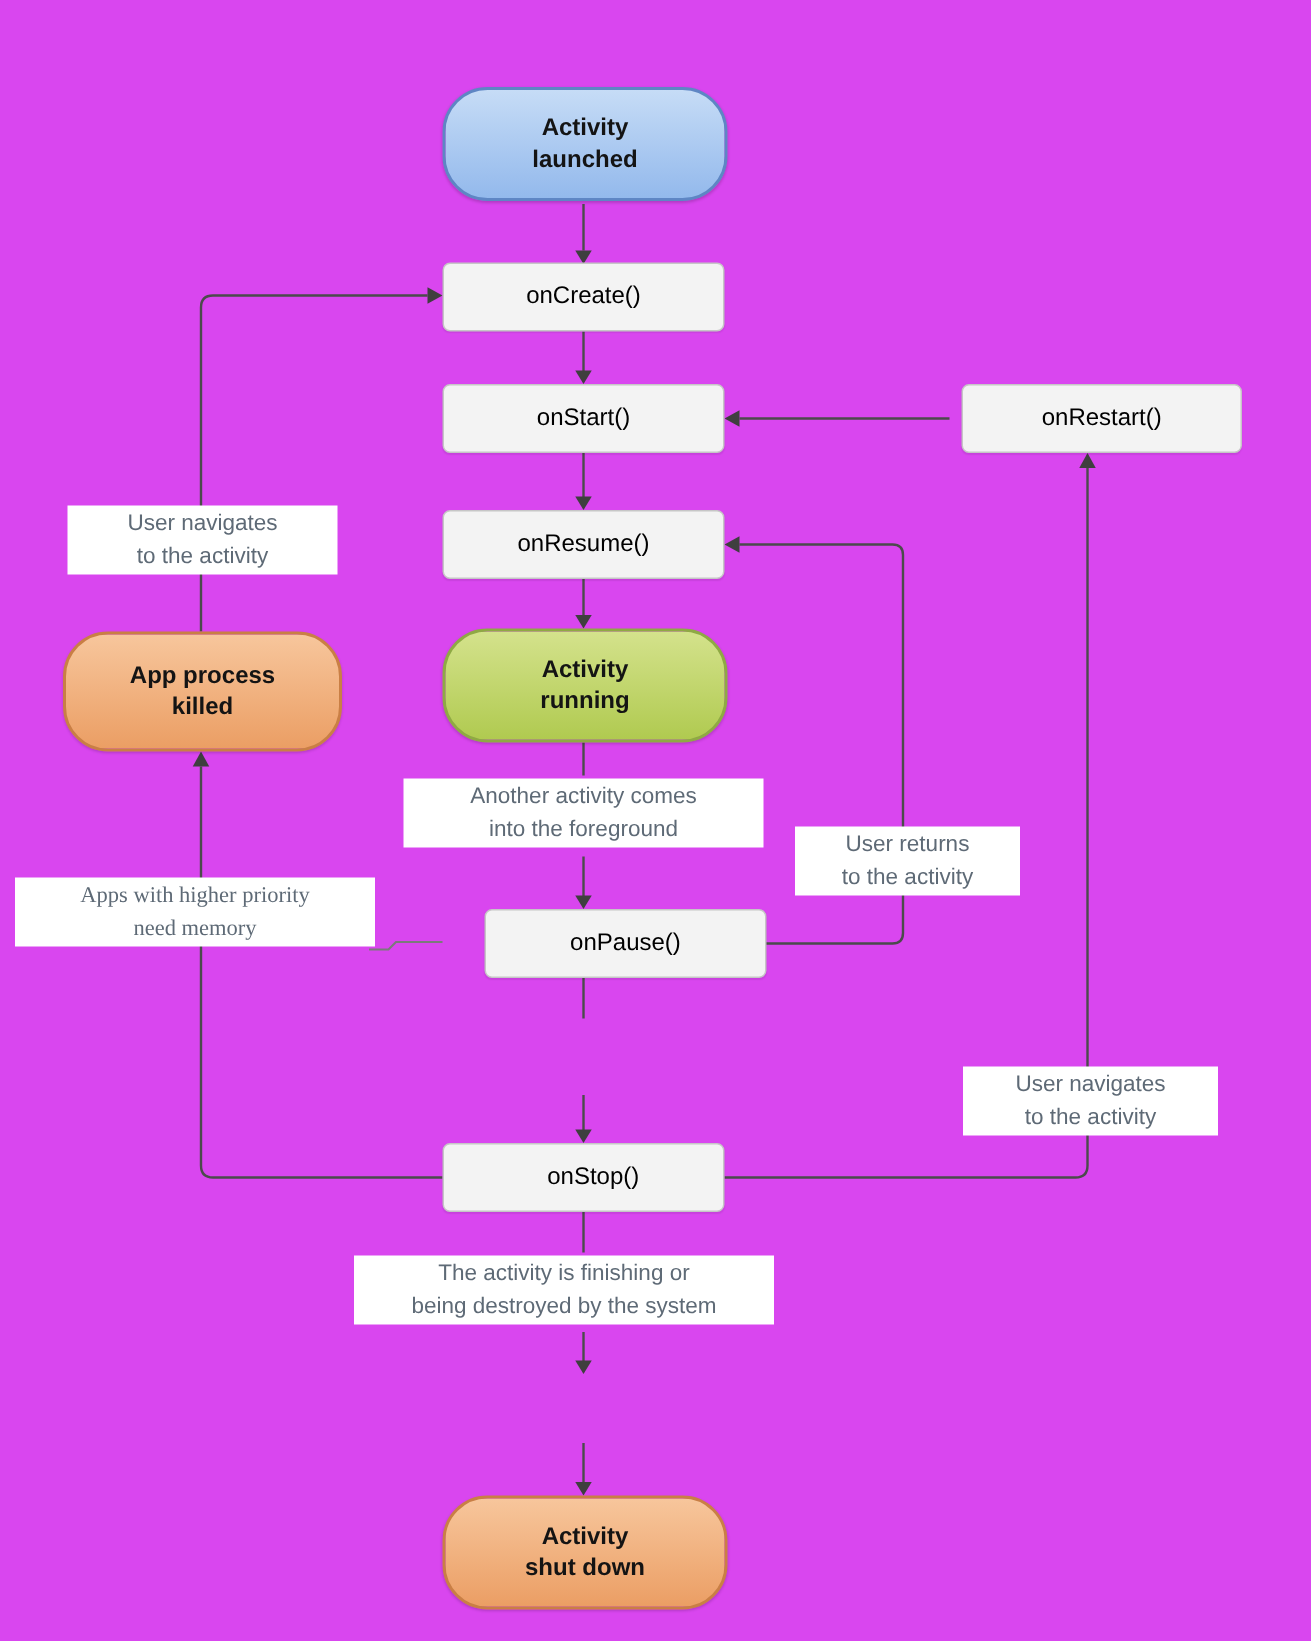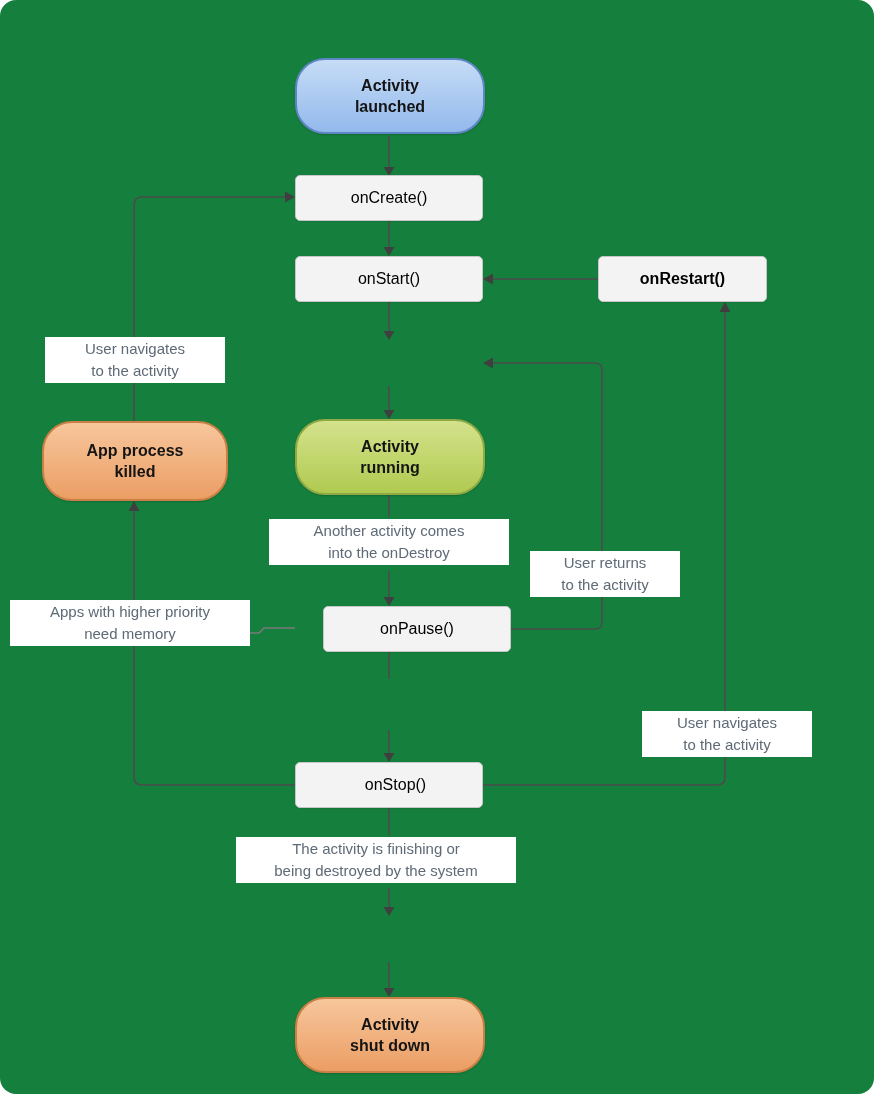--- a/index.html
+++ b/index.html
@@ -1,23 +1,22 @@
 <!DOCTYPE html>
 <html style="--launched-top: #c6dcf6; --launched-bottom: #93b9ec; --launched-border: #5e86c4; --running-top: #d4e28c; --running-bottom: #b0ca50; --running-border: #8fa944; --killed-top: #f7c69c; --killed-bottom: #eb9e64; --killed-border: #c97f45; --box-fill: #f3f3f3; --box-border: #c6c6c6; --connector: #4b4b4b; --note-text: #5e6a76;"><head>
 <meta charset="utf-8">
 <style>
   html, body { margin: 0; padding: 0; background: #ffffff; }
   .stage {
     position: relative;
     width: 874px;
     height: 1094px;
-    background: #15803d;
+    background: #d946ef;
     font-family: "Liberation Sans", sans-serif;
     overflow: hidden;
-    border-radius: 16px;
   }
   .connectors {
     position: absolute;
     left: 0; top: 0;
     width: 874px; height: 1094px;
     pointer-events: none;
   }
   .node {
     position: absolute;
     display: flex;
@@ -129,38 +128,39 @@
   <div class="node pill pill-killed" style="left:42px; top:421px; width:186px; height:80px;">App process
 killed</div>
 
   <div class="node pill pill-killed" style="left:295px; top:997px;">Activity
 shut down</div>
 
   <div class="node stagebox" style="left:295px; top:256px;">onStart()</div>
 
   <div class="node stagebox" style="left:295px; top:175px;">onCreate()</div>
 
-  <div class="node stagebox" style="left:598px; top:256px; width:169px;font-weight:bold;">onRestart()</div>
+  <div class="node stagebox" style="left:641px; top:256px; width:187px;">onRestart()</div>
 
+  <div class="node stagebox" style="left:295px; top:340px;">onResume()</div>
 
   <div class="node stagebox" style="left:295px; top:606px;margin-left:28px;">onPause()</div>
 
   <div class="node stagebox" style="left:295px; top:762px;padding-left:13px;">onStop()</div>
 
 
   <div class="note" style="left:45px; top:337px; width:180px;">User navigates
 to the activity</div>
 
   <div class="note" style="left:269px; top:519px; width:240px;">Another activity comes
-into the onDestroy</div>
+into the foreground</div>
 
   <div class="note" style="left:530px; top:551px; width:150px;">User returns
 to the activity</div>
 
-  <div class="note" style="left:10px; top:600px; width:240px;">Apps with higher priority
+  <div class="note" style="left:10px; top:585px; width:240px;font-family:Liberation Serif, serif;">Apps with higher priority
 need memory</div>
 
 
   <div class="note" style="left:642px; top:711px; width:170px;">User navigates
 to the activity</div>
 
   <div class="note" style="left:236px; top:837px; width:280px;">The activity is finishing or
 being destroyed by the system</div>
 
 </div>

